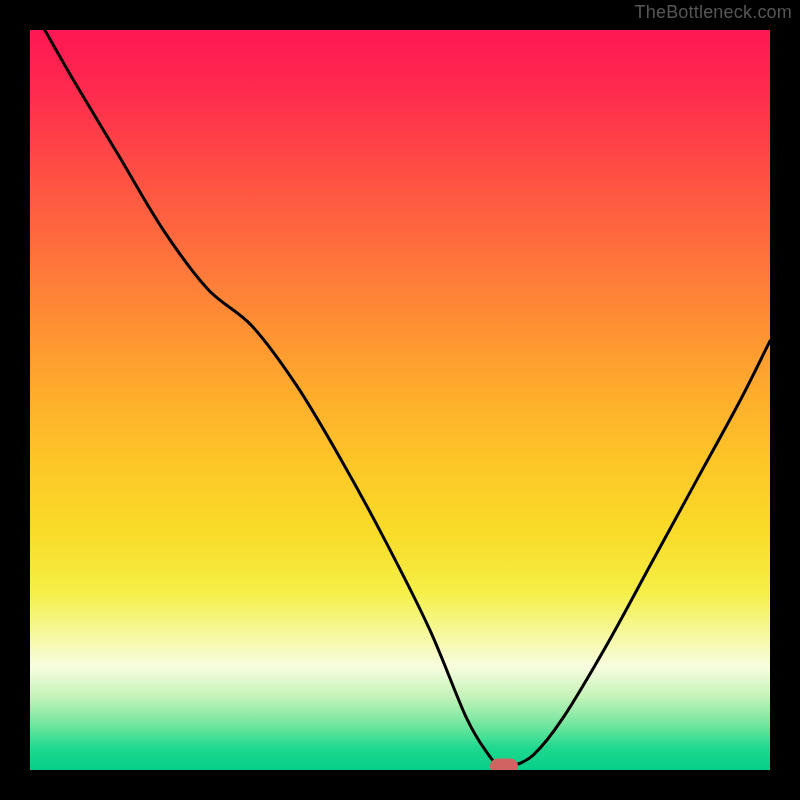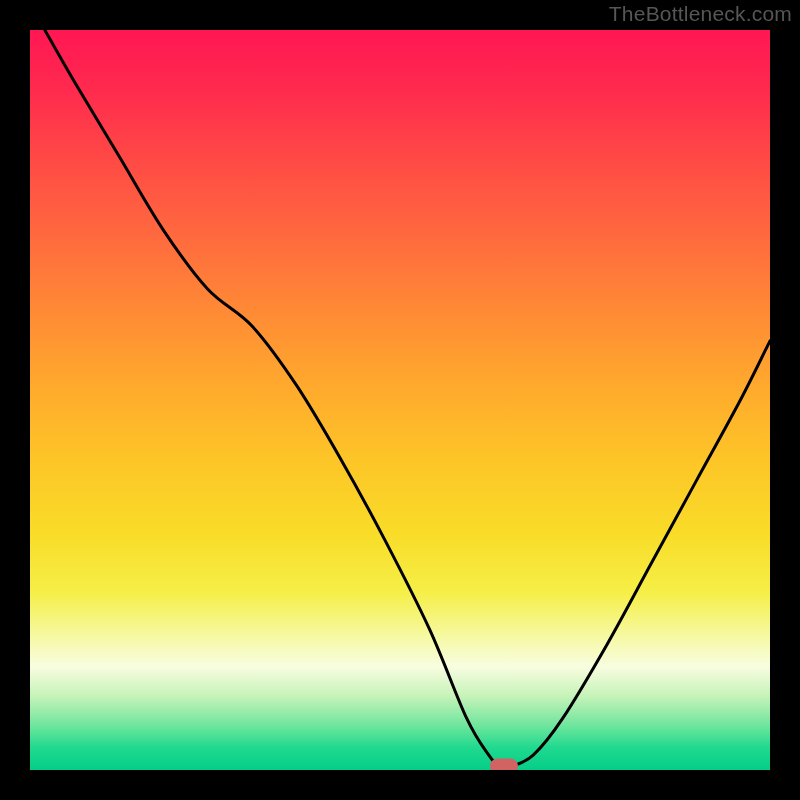--- a/index.html
+++ b/index.html
@@ -15,21 +15,21 @@
     position: relative;
     width: 800px;
     height: 800px;
     background: #000;
   }
   .watermark {
     position: absolute;
     top: 2px;
     right: 8px;
     color: #565656;
-    font-size: 21px;
+    font-size: 18px;
     font-weight: 500;
     letter-spacing: 0.2px;
     z-index: 5;
   }
   .plot-area {
     position: absolute;
     left: 30px;
     top: 30px;
     width: 740px;
     height: 740px;

